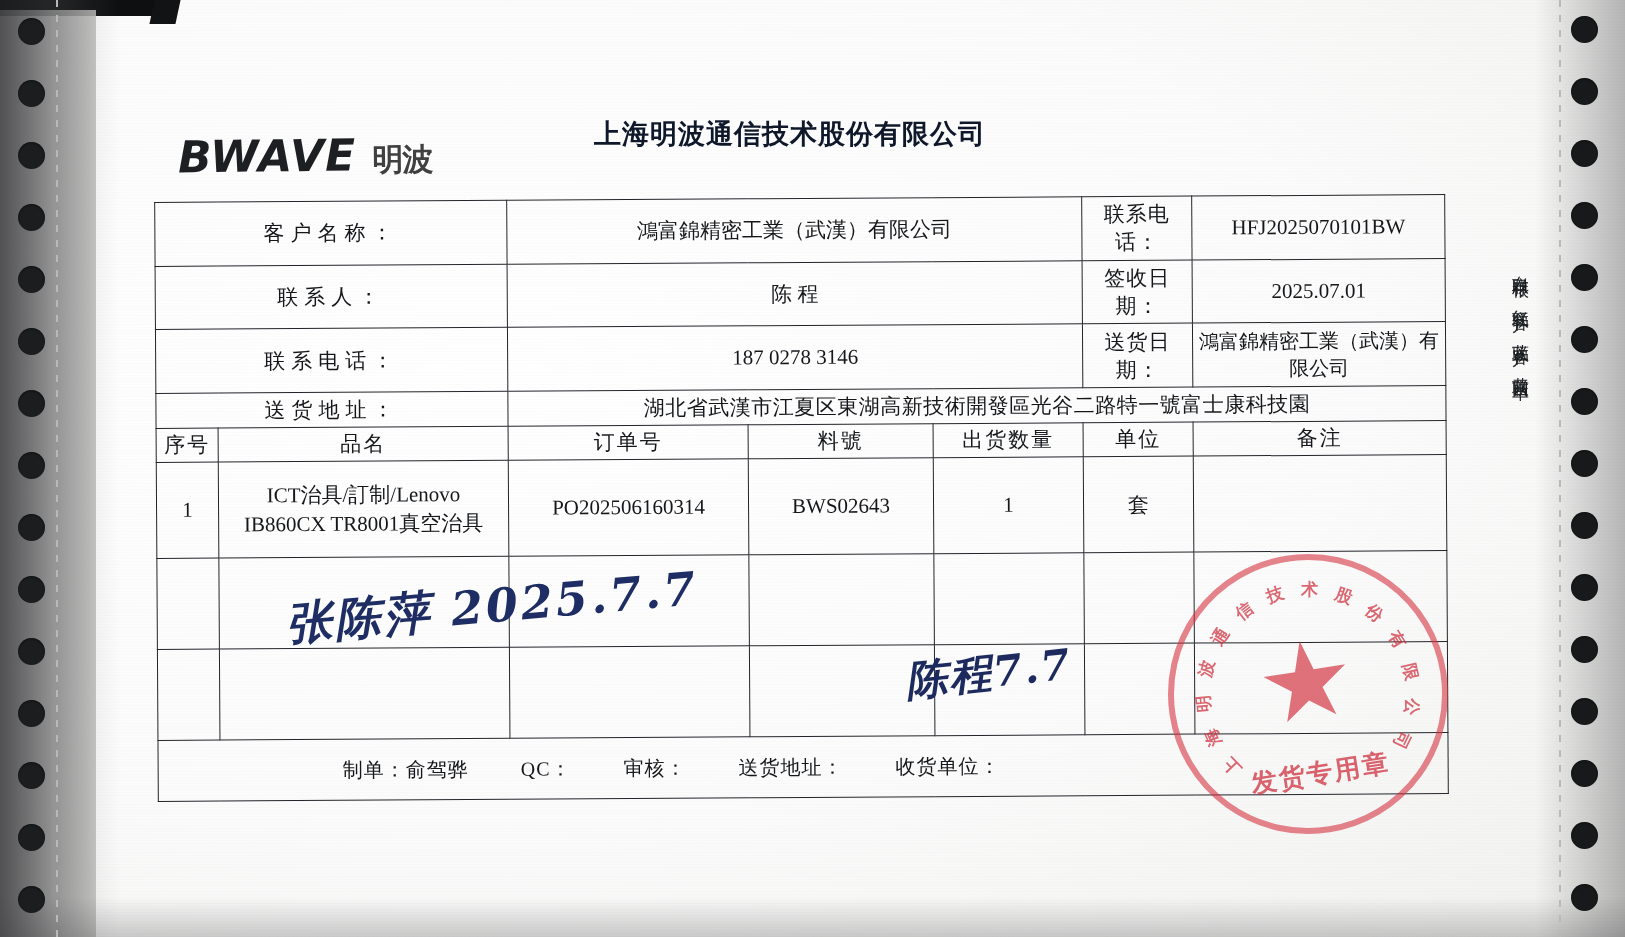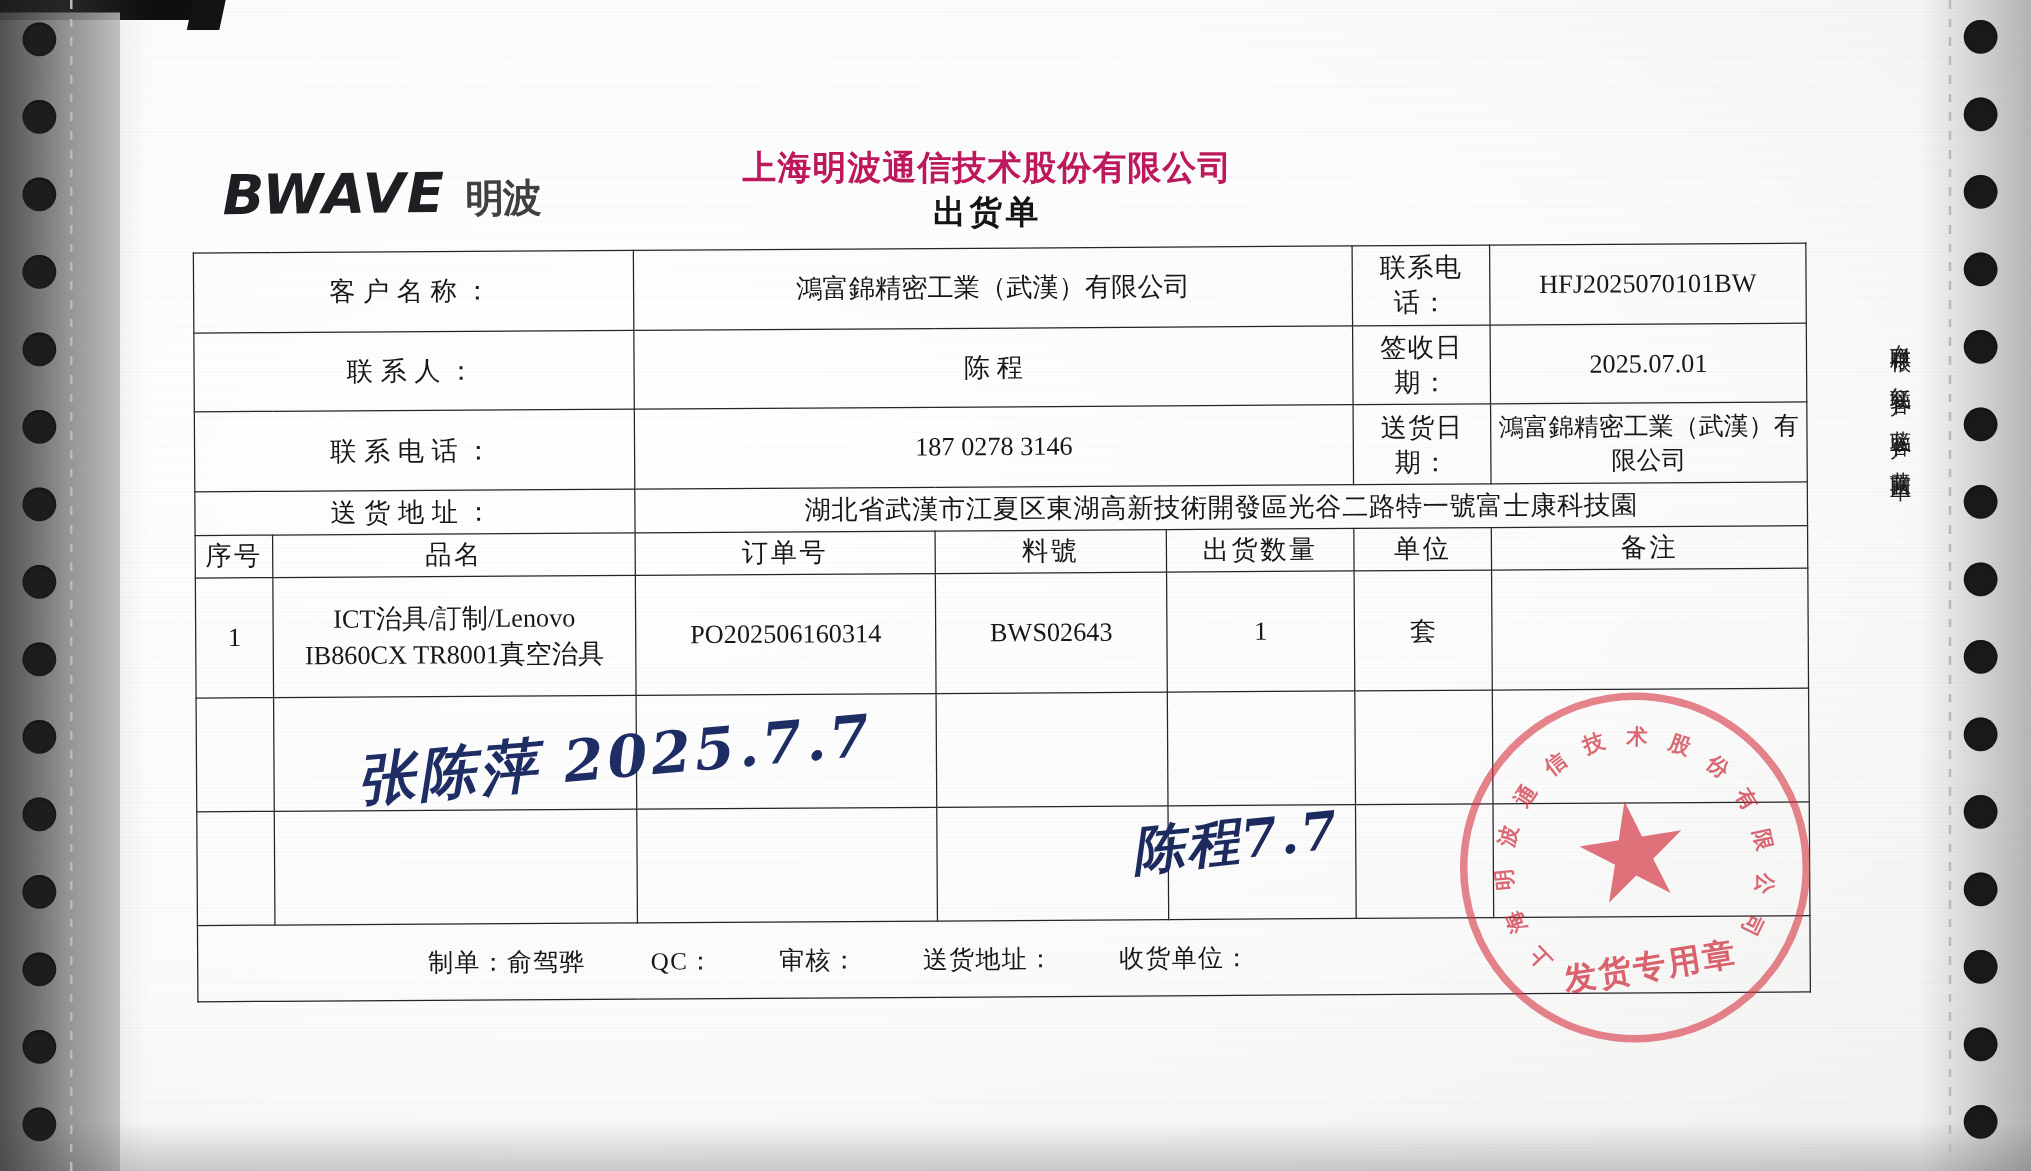--- a/index.html
+++ b/index.html
@@ -126,21 +126,21 @@
     letter-spacing: -1px;
   }
   #company-name {
     position: absolute;
     left: 560px;
     top: 116px;
     width: 460px;
     text-align: center;
     font-size: 27px;
     font-weight: bold;
-    color: #be185d;
+    color: #0f172a;
     letter-spacing: 1px;
   }
   #doc-title {
     position: absolute;
     left: 560px;
     top: 152px;
     width: 460px;
     text-align: center;
     font-size: 26px;
     font-weight: bold;
@@ -358,21 +358,20 @@
       <div class="hole" style="top: 760px; left: 16px;"></div>
       <div class="hole" style="top: 822px; left: 16px;"></div>
       <div class="hole" style="top: 884px; left: 16px;"></div>
     </div>
   <div class="perf right"></div>
 
   <div id="logo">
     <span class="logo-text">BWAVE</span><span class="logo-cn">明波</span>
   </div>
   <div id="company-name">上海明波通信技术股份有限公司</div>
-  <div id="doc-title">出货单</div>
 
   <div id="sheet">
     <table class="doc">
       <colgroup>
         <col style="width:62px">
         <col style="width:290px">
         <col style="width:240px">
         <col style="width:185px">
         <col style="width:150px">
         <col style="width:110px">

